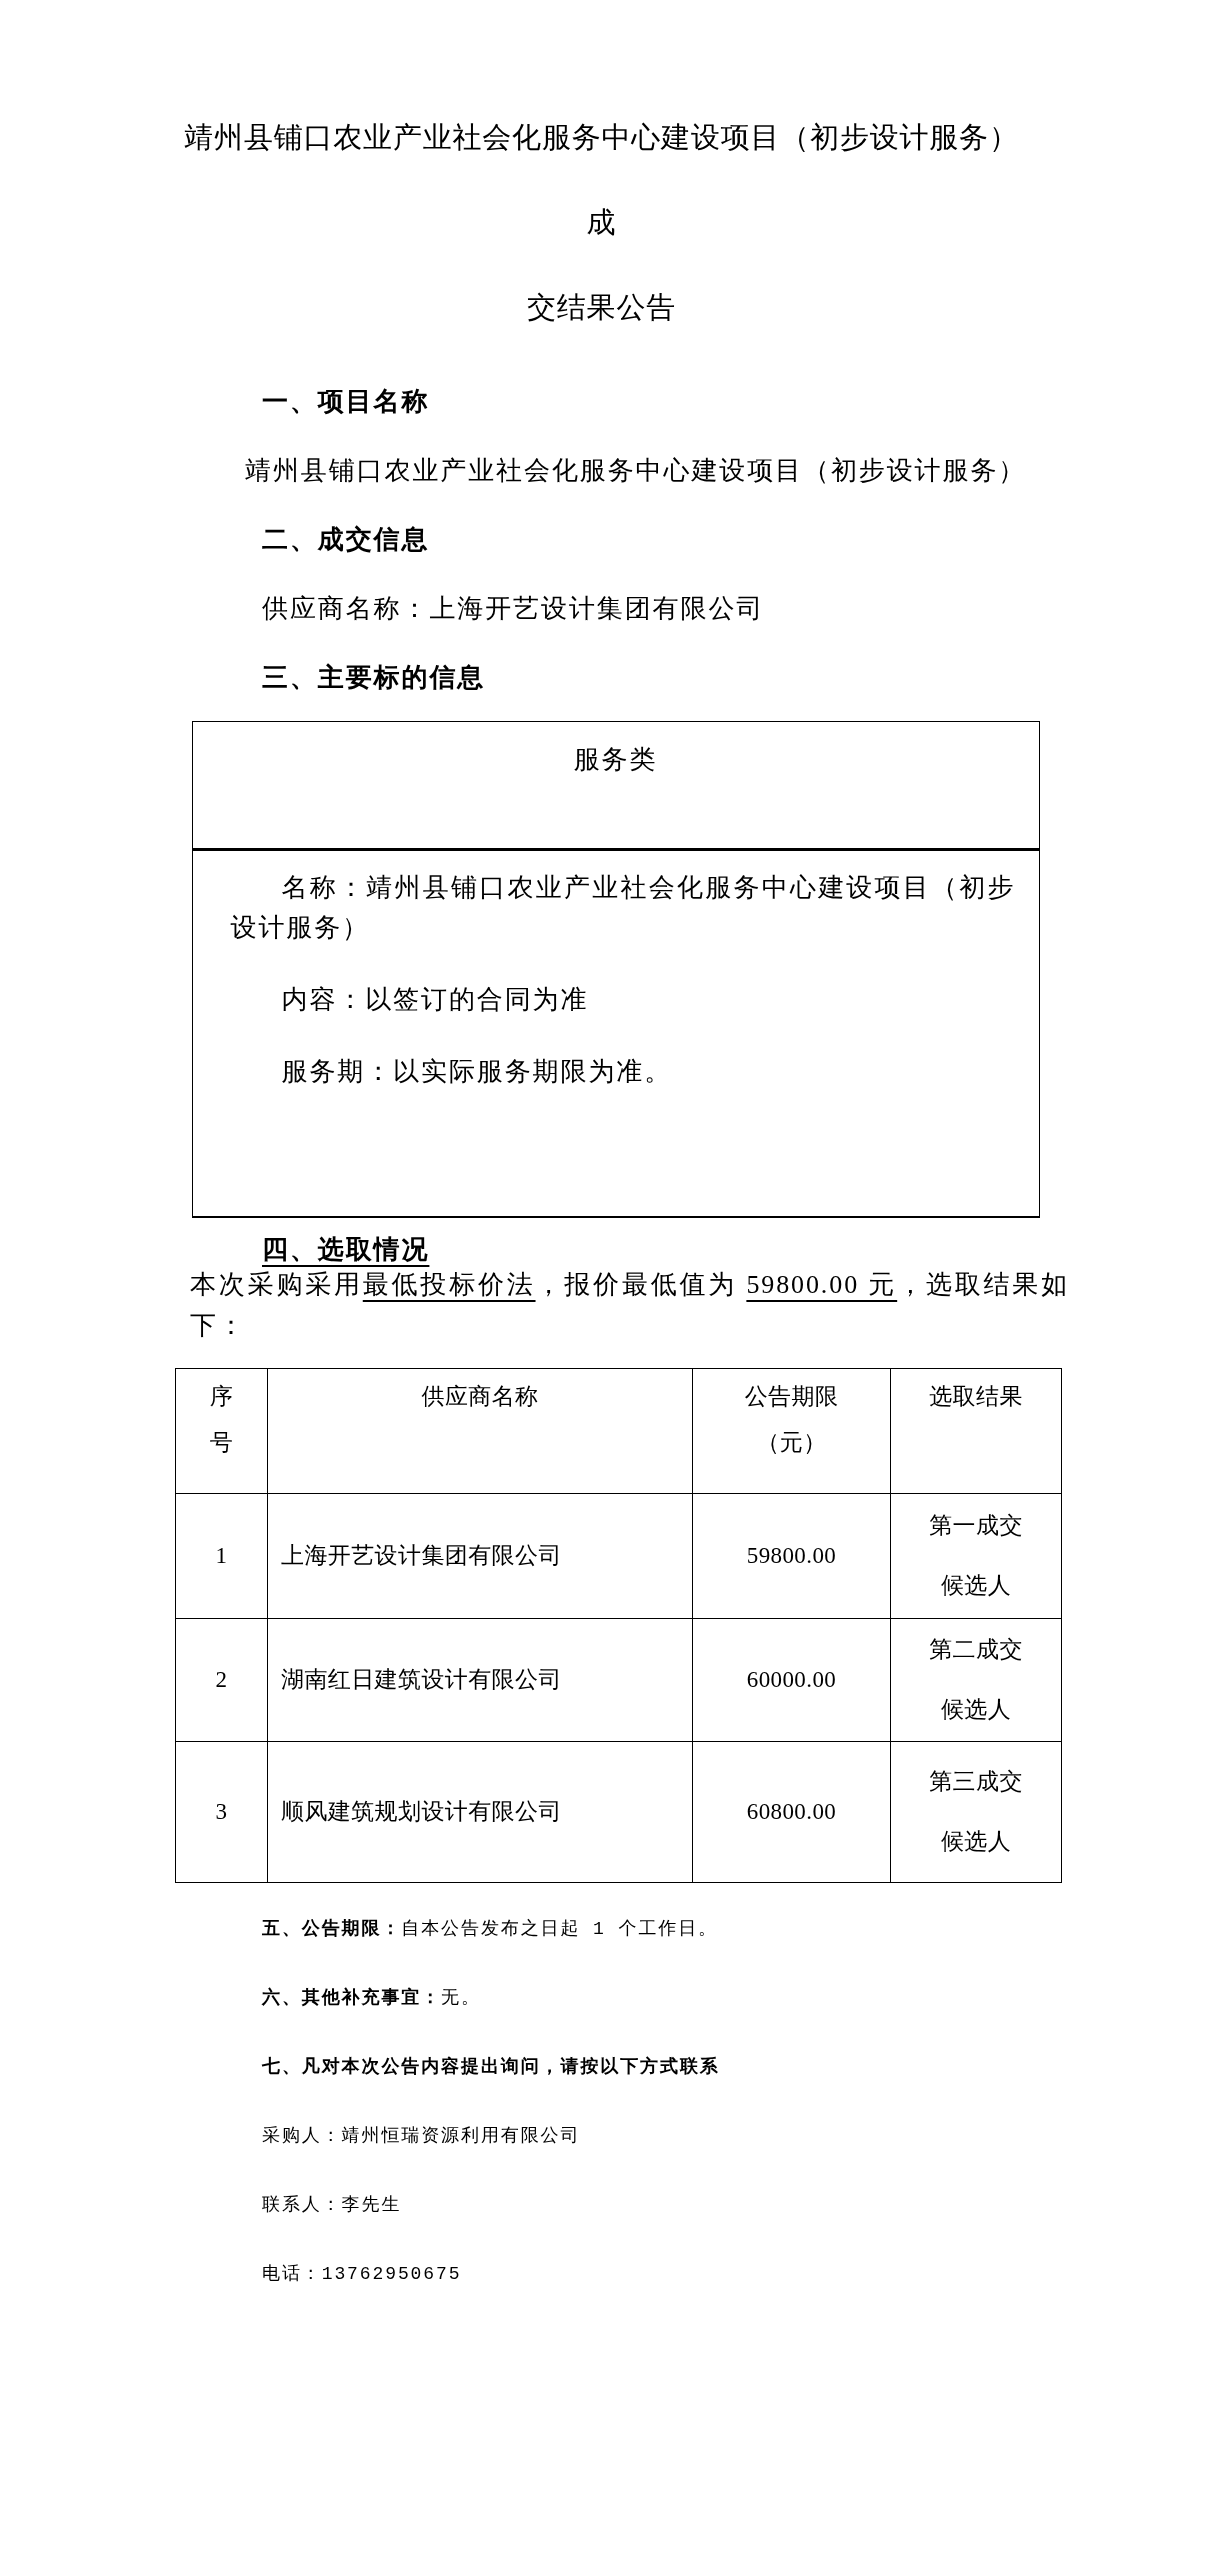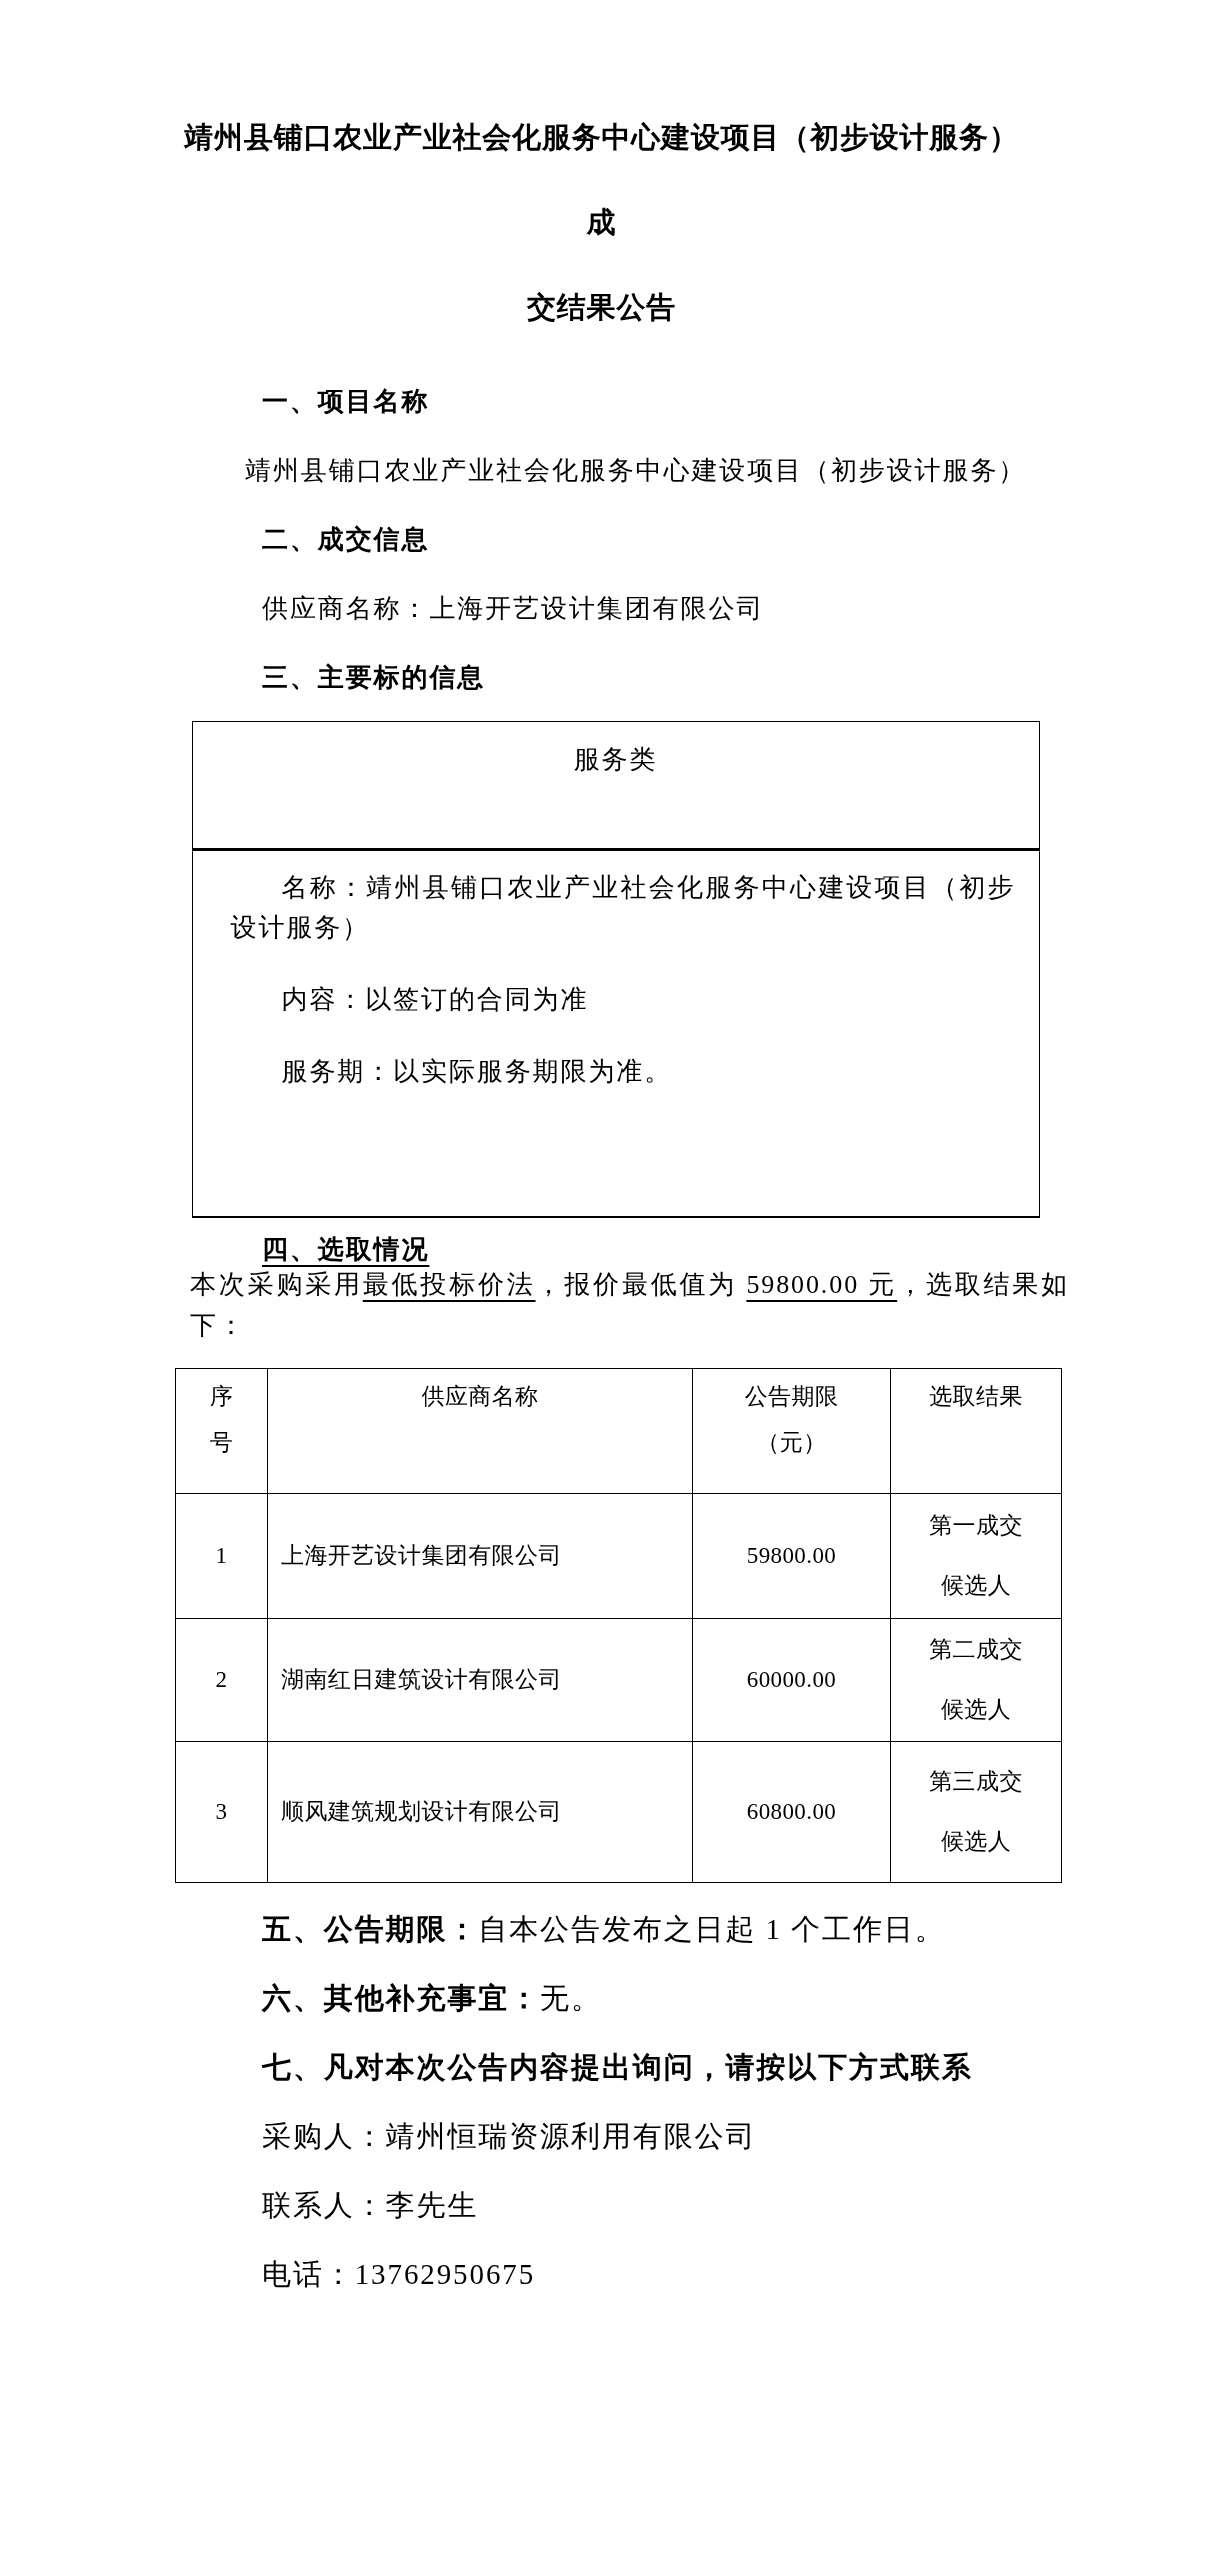--- a/index.html
+++ b/index.html
@@ -6,21 +6,21 @@
   body{
     width:1221px;height:2576px;background:#ffffff;overflow:hidden;
     font-family:"Liberation Serif","DejaVu Serif",serif;color:#000000;
   }
   .page{position:relative;margin-left:210px;width:859px;}
   p{margin:0;padding:0;}
 
   
   .doc-title{
     margin:95px 0 0 -38px;width:859px;text-align:center;
-    font-size:29px;font-weight:bold;letter-spacing:0.8px;line-height:85px;
+    font-size:29px;font-weight:normal;letter-spacing:0.8px;line-height:85px;
   }
   .doc-title .tl{display:block;}
 
   
   .intro{
     margin-top:85px;font-size:26px;line-height:64px;letter-spacing:1.9px;
     text-indent:50px;text-align:justify;
   }
 
   
@@ -68,21 +68,21 @@
   .t2 .t2head td{height:118px;vertical-align:top;padding-top:4.6px;line-height:46px;}
   .t2 .rowA td{height:122px;}
   .t2 .rowB td{height:120px;}
   .t2 .rowC td{height:138px;}
   .t2 .cell-supplier{text-align:left;padding-left:13px;}
   .narrow-seq{display:inline-block;width:26px;line-height:46px;}
   .narrow-price{display:inline-block;width:108px;line-height:46px;}
   .result-wrap{display:inline-block;width:100px;line-height:60px;}
 
   
-  .closing p{margin:0 0 0 52px;font-size:29px;line-height:69px;letter-spacing:1.9px;}
+  .closing p{margin:0 0 0 52px;font-size:18px;line-height:69px;letter-spacing:1.9px;font-family:Liberation Mono, monospace;}
   .blabel{font-weight:bold;}
 </style>
 </head>
 <body>
 
 <div class="page">
 
   <div class="doc-title">
     <span class="tl">靖州县铺口农业产业社会化服务中心建设项目（初步设计服务）成</span>
     <span class="tl">交结果公告</span>

